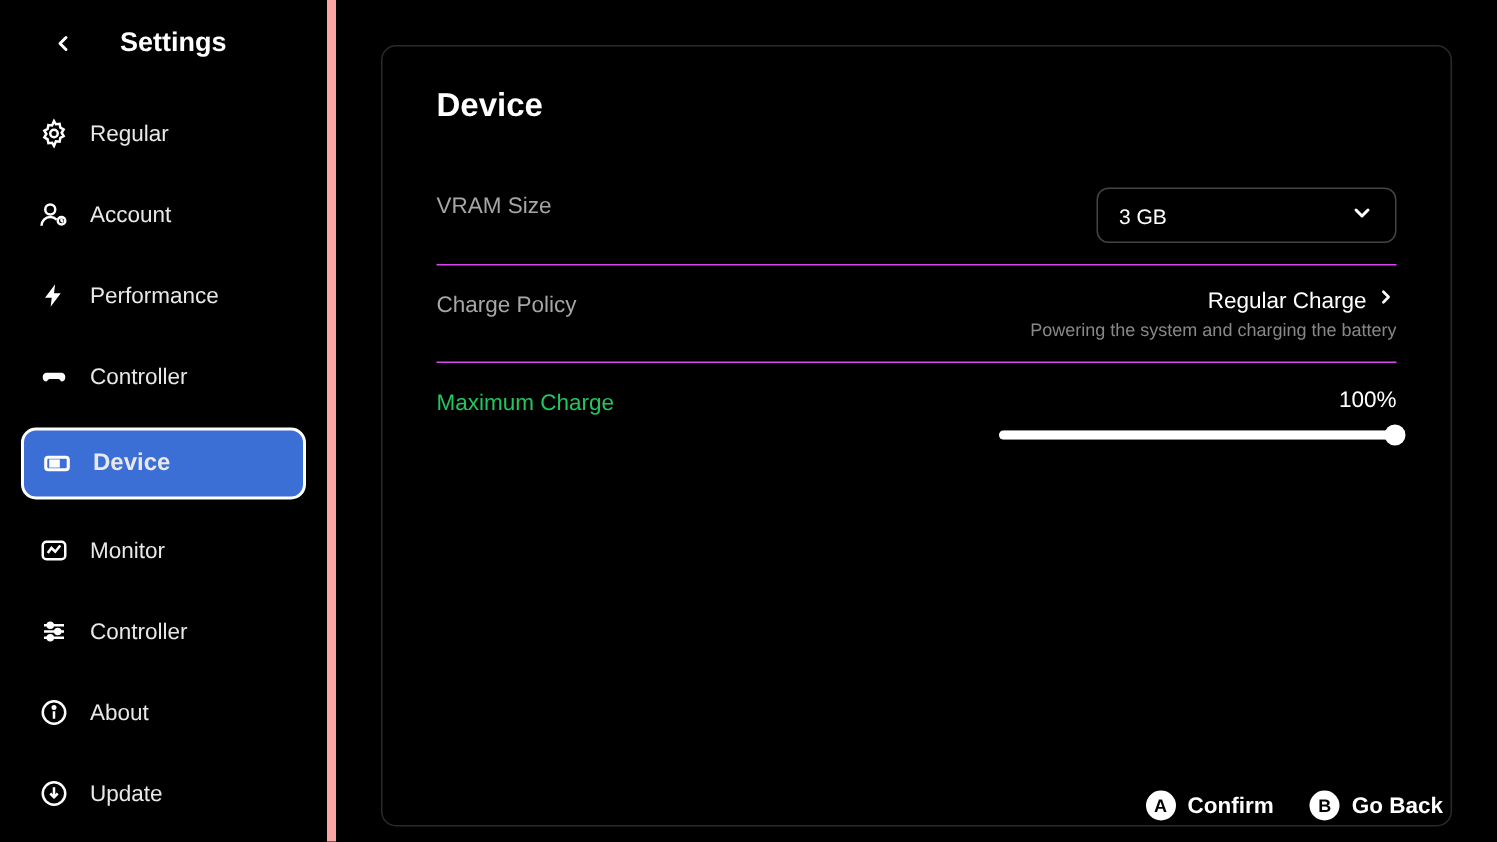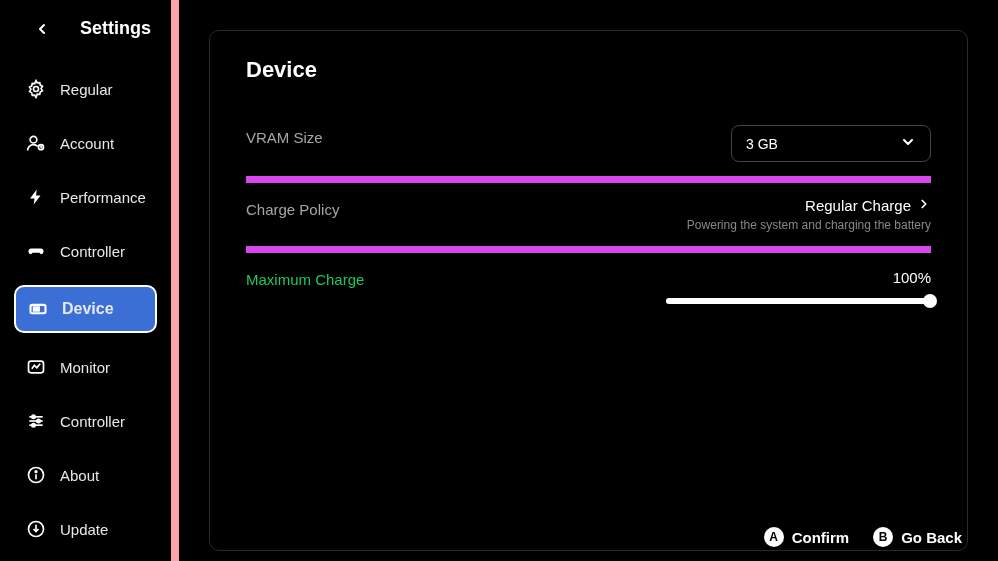--- a/index.html
+++ b/index.html
@@ -6,23 +6,23 @@
     body {
       width: 998px;
       height: 561px;
       background: #000;
       color: #fff;
       font-family: -apple-system, BlinkMacSystemFont, "Segoe UI", Arial, sans-serif;
       overflow: hidden;
       display: flex;
     }
     .sidebar {
-      width: 179px;
+      width: 224px;
       height: 100%;
-      border-right: 8px solid #fca5a5;
+      border-right: 6px solid #fca5a5;
       display: flex;
       flex-direction: column;
       position: relative;
     }
     .sidebar-header {
       display: flex;
       align-items: center;
       padding: 18px 0 18px 32px;
       gap: 28px;
     }
@@ -87,21 +87,21 @@
     .panel-title {
       font-size: 22px;
       font-weight: 600;
       margin-bottom: 28px;
     }
     .row {
       display: flex;
       align-items: flex-start;
       justify-content: space-between;
       padding: 14px 0 14px 0;
-      border-bottom: 7px solid #d946ef;
+      border-bottom: 1px solid #d946ef;
     }
     .row:last-of-type { border-bottom: none; }
     .row-label {
       color: #a6a6a6;
       font-size: 15px;
       padding-top: 4px;
     }
     .dropdown {
       min-width: 200px;
       border: 1px solid #444;

